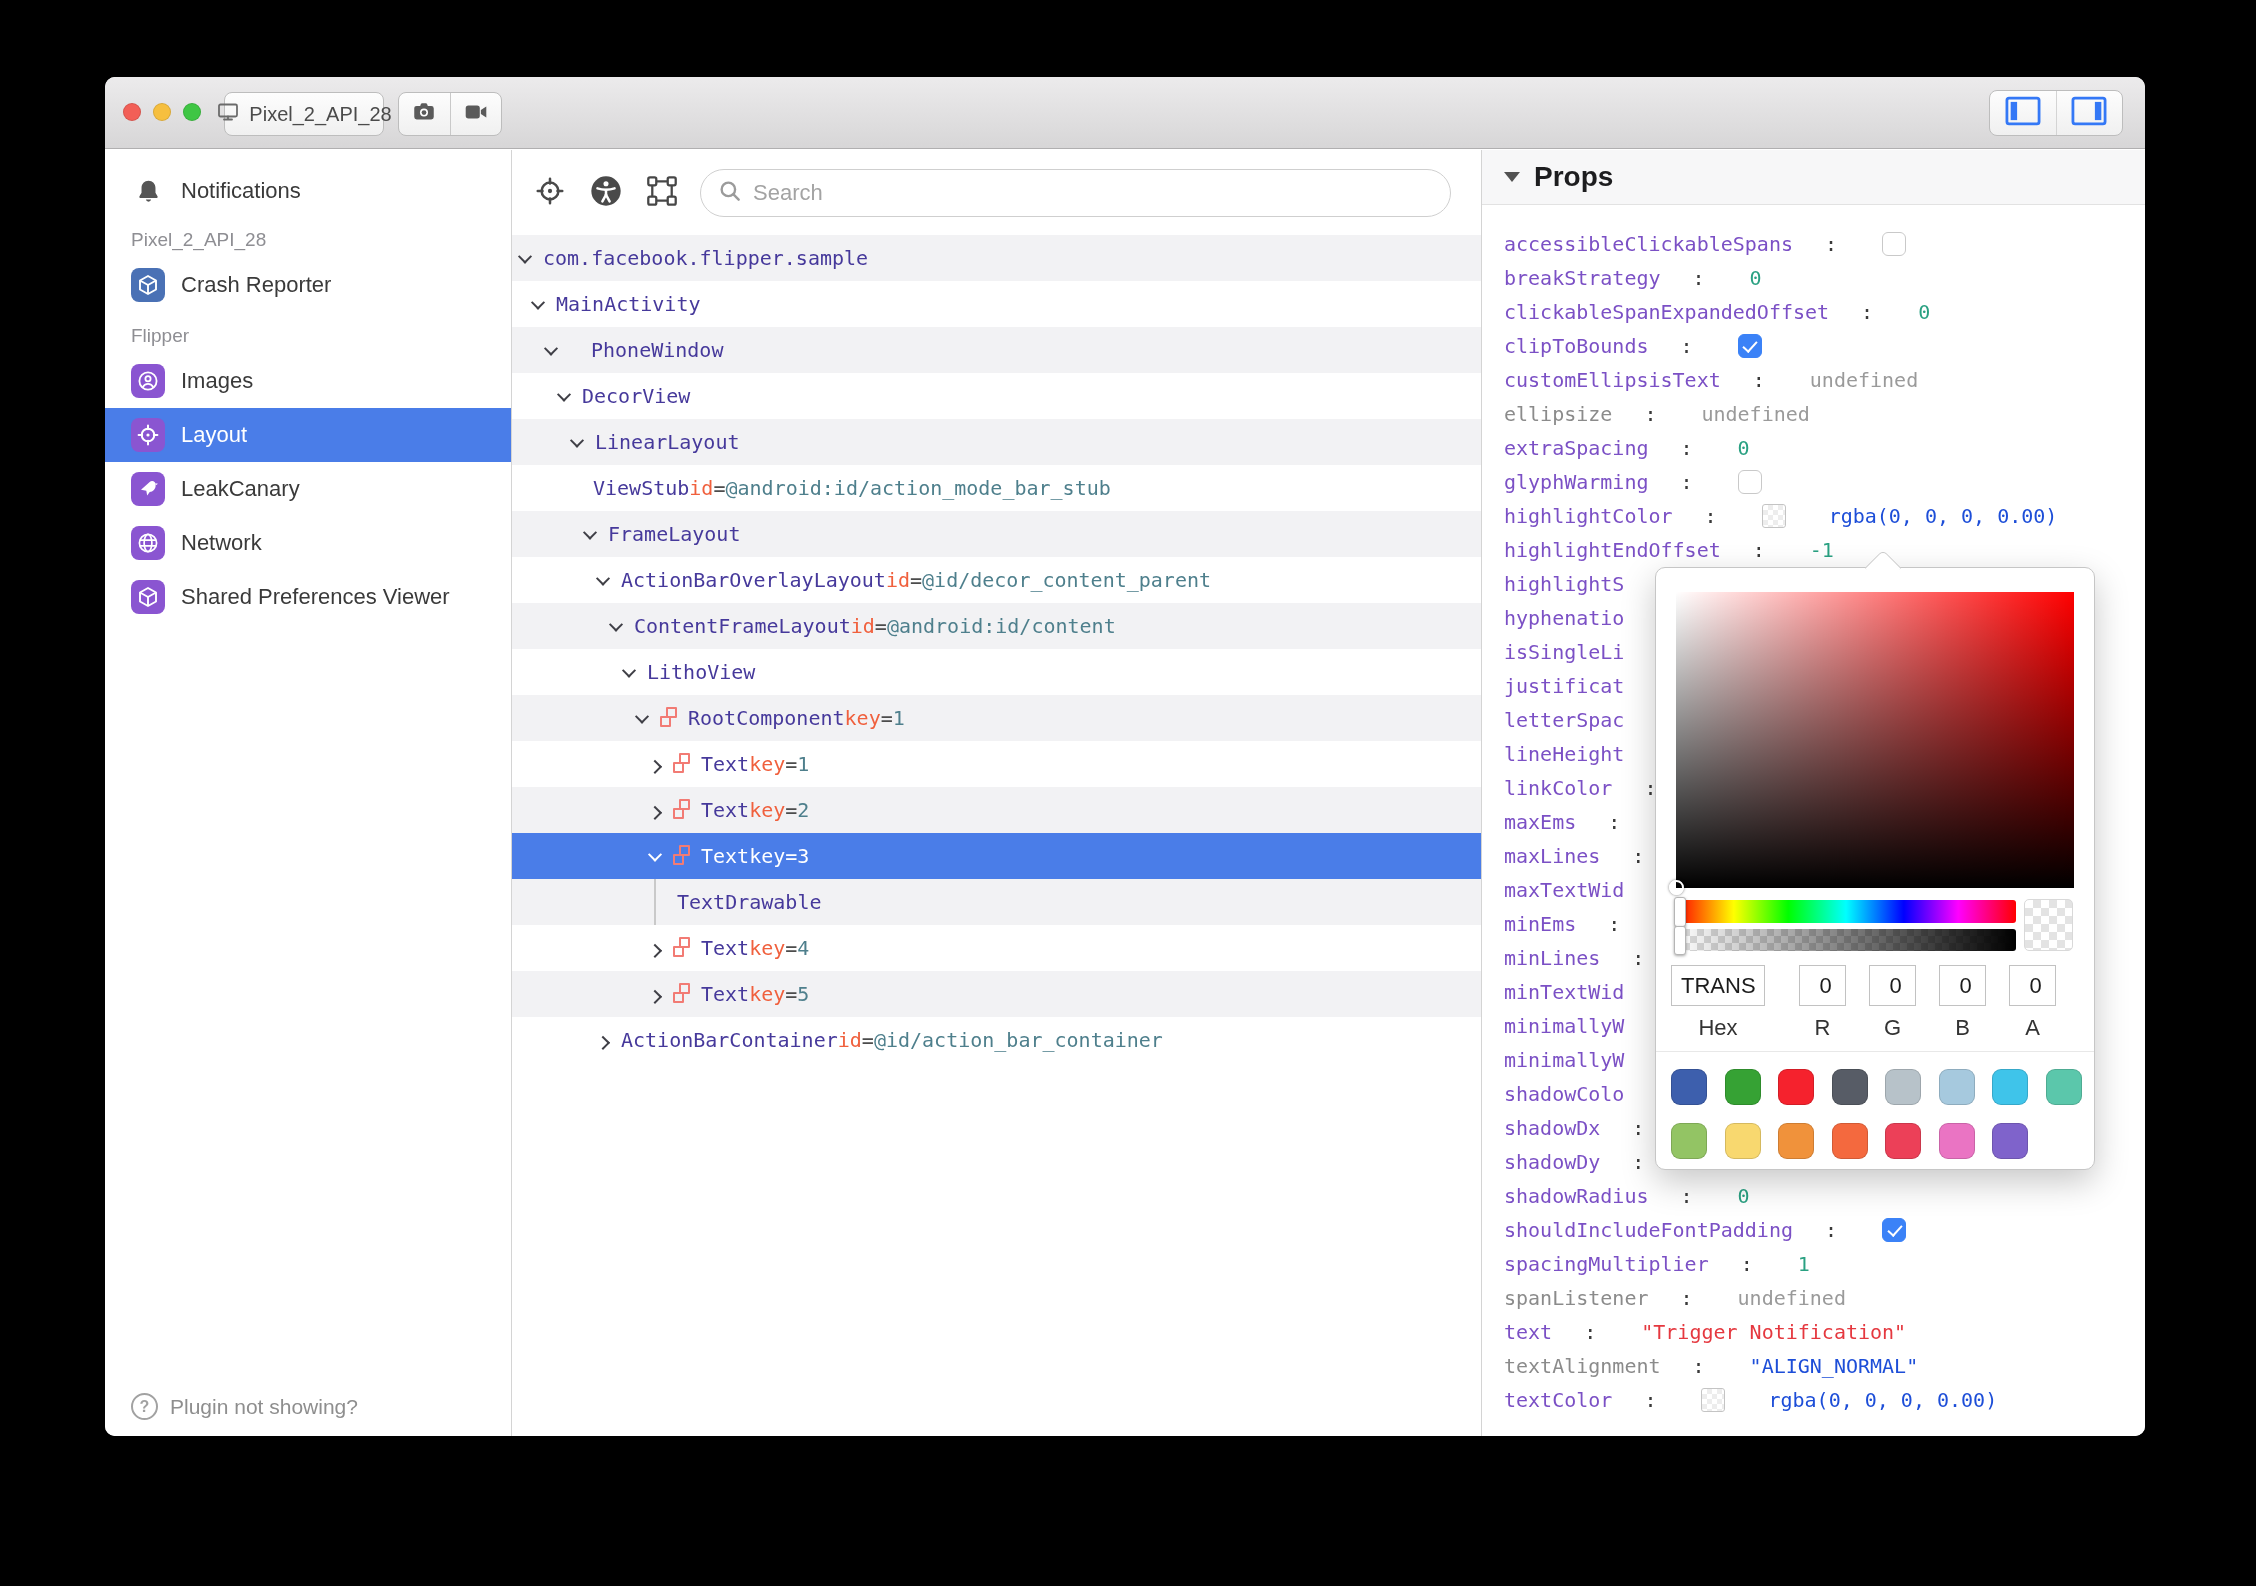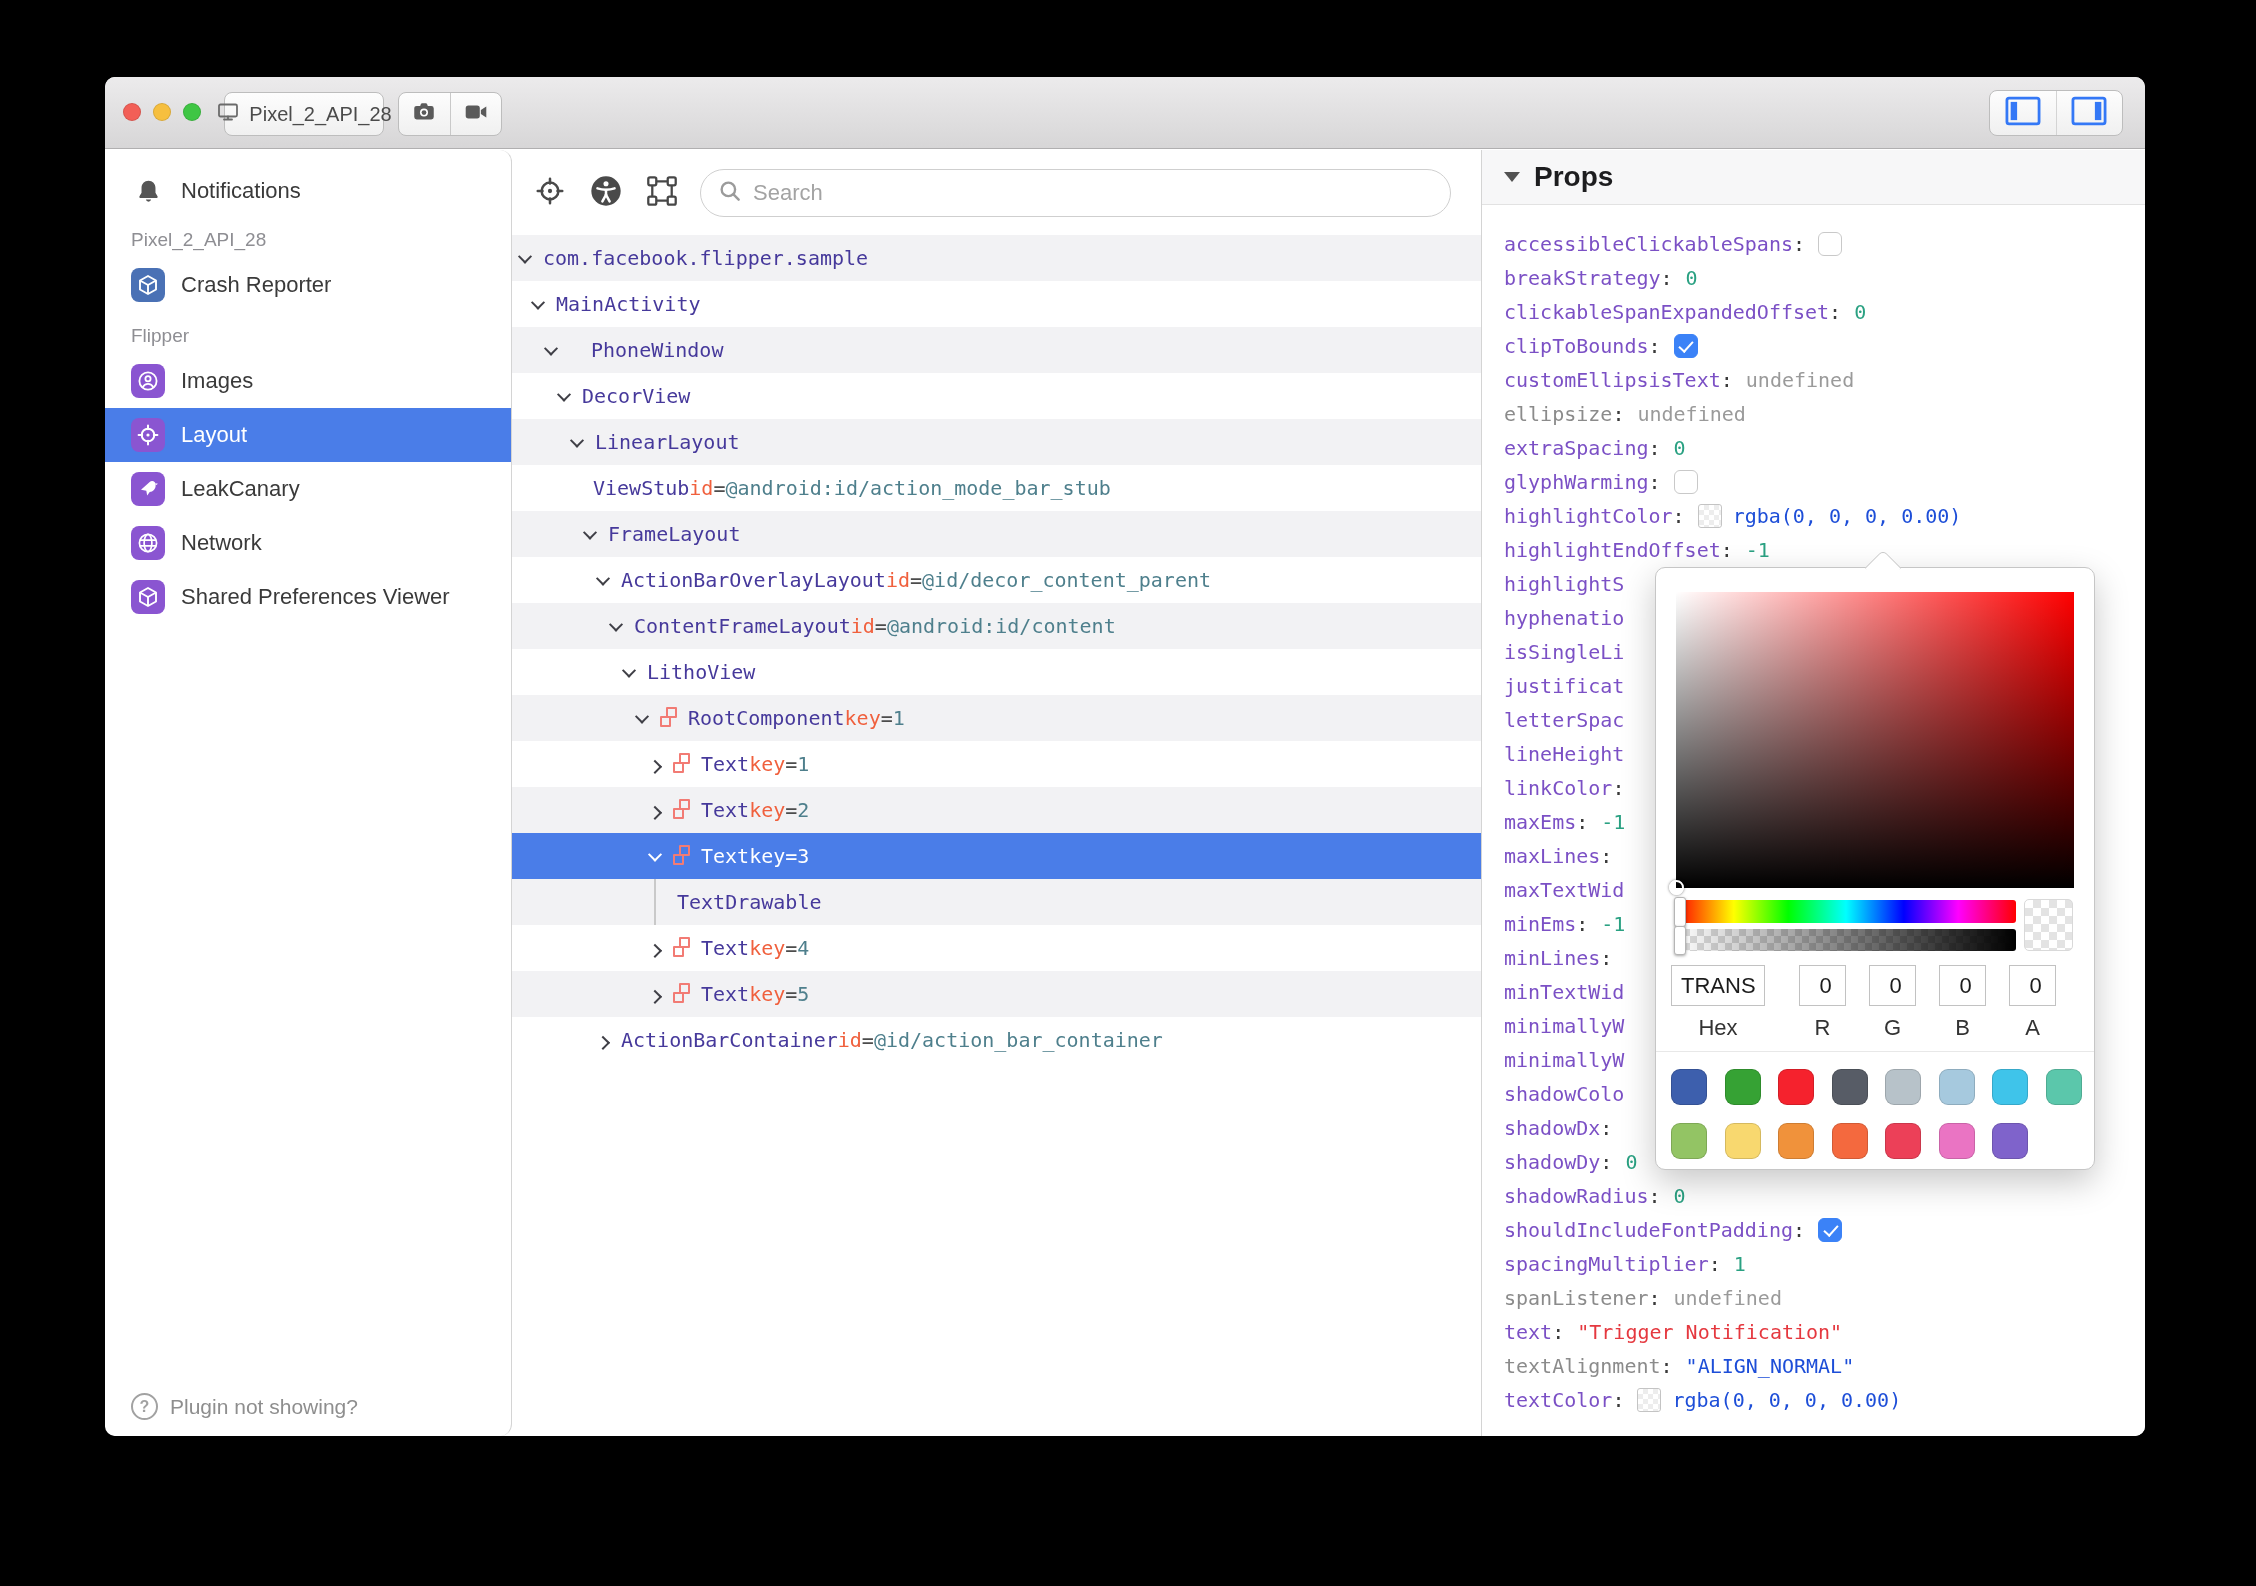--- a/index.html
+++ b/index.html
@@ -21,21 +21,21 @@
   .tb-btn{background:linear-gradient(#fdfdfd,#f0f0f0);border:1px solid #bdbdbd;border-radius:8px;display:flex;align-items:center;justify-content:center;color:#4b4b4b;}
   .device-btn{position:absolute;left:119px;top:15px;width:160px;height:44px;gap:9px;font-size:20px;}
   .cap-group{position:absolute;left:293px;top:15px;width:104px;height:44px;background:linear-gradient(#fdfdfd,#f0f0f0);border:1px solid #bdbdbd;border-radius:8px;display:flex;}
   .cap-group .seg{flex:1;display:flex;align-items:center;justify-content:center;}
   .cap-group .seg+.seg{border-left:1px solid #c9c9c9;}
   .toggle-group{position:absolute;right:22px;top:13px;width:134px;height:46px;background:linear-gradient(#fdfdfd,#f0f0f0);border:1px solid #bdbdbd;border-radius:8px;display:flex;}
   .toggle-group .seg{flex:1;display:flex;align-items:center;justify-content:center;}
   .toggle-group .seg+.seg{border-left:1px solid #d4d4d4;}
   
   .main{position:absolute;top:73px;left:0;right:0;bottom:0;display:flex;}
-  .sidebar{width:407px;background:#fff;border-right:1px solid #d4d4d4;position:relative;padding-top:16px;border-radius:12px;}
+  .sidebar{width:407px;background:#fff;border-right:1px solid #d4d4d4;position:relative;padding-top:16px;}
   .tree-panel{width:970px;background:#fff;border-right:1px solid #d4d4d4;position:relative;}
   .props-panel{flex:1;background:#fff;position:relative;}
   
   .side-item{height:54px;display:flex;align-items:center;padding-left:26px;gap:16px;font-size:22px;color:#3a3a3a;white-space:nowrap;overflow:hidden;cursor:default;}
   .side-item.first{height:50px;}
   .side-item.selected{background:var(--sel);color:#fff;}
   .side-section{height:36px;margin-top:6px;display:flex;align-items:center;padding-left:26px;font-size:19px;color:#8e8e93;}
   .tile{width:34px;height:34px;border-radius:8px;display:flex;align-items:center;justify-content:center;flex:none;}
   .tile.blue{background:var(--blueplugin);}
   .tile.purple{background:var(--purpleplugin);}
@@ -70,21 +70,21 @@
   .t-name{color:var(--treename);text-align:center;}
   .t-attr{color:var(--kworange);}
   .t-eq{color:#4c4c4c;}
   .t-val{color:var(--valteal);}
   .tree-row.selected .t-name,.tree-row.selected .t-attr,.tree-row.selected .t-eq,.tree-row.selected .t-val{color:#fff;}
   
   .props-header{height:55px;background:#f7f7f8;border-bottom:1px solid #e2e2e2;display:flex;align-items:center;padding-left:22px;gap:14px;}
   .props-header .tri{width:0;height:0;border-left:8px solid transparent;border-right:8px solid transparent;border-top:10px solid #525252;}
   .props-title{font-size:28px;font-weight:700;color:#1d1d1f;}
   .props-rows{position:absolute;top:55px;left:0;right:0;bottom:0;padding-top:22px;font-family:"DejaVu Sans Mono",monospace;font-size:20px;overflow:hidden;}
-  .prop-row{height:34px;display:flex;align-items:center;padding-left:22px;white-space:pre;}
+  .prop-row{height:34px;display:flex;align-items:center;padding-left:22px;white-space:pre;gap:32px;}
   .p-name{color:var(--propname);}
   .p-name.gray{color:#8b8b8b;}
   .p-colon{color:#3a3a3a;margin-right:13px;}
   .p-val.number{color:var(--numgreen);}
   .p-val.string{color:var(--strred);}
   .p-val.undefined{color:#9a9a9a;}
   .p-val.plain{color:#1d4ed8;}
   .p-check{width:24px;height:24px;border-radius:6px;background:#fff;border:1.5px solid #c9c9c9;flex:none;position:relative;}
   .p-check.on{background:var(--cbblue);border-color:var(--cbblue);}
   .p-check.on::after{content:"";position:absolute;left:7.5px;top:3px;width:6px;height:12px;border-right:2.6px solid #fff;border-bottom:2.6px solid #fff;transform:rotate(42deg);}

